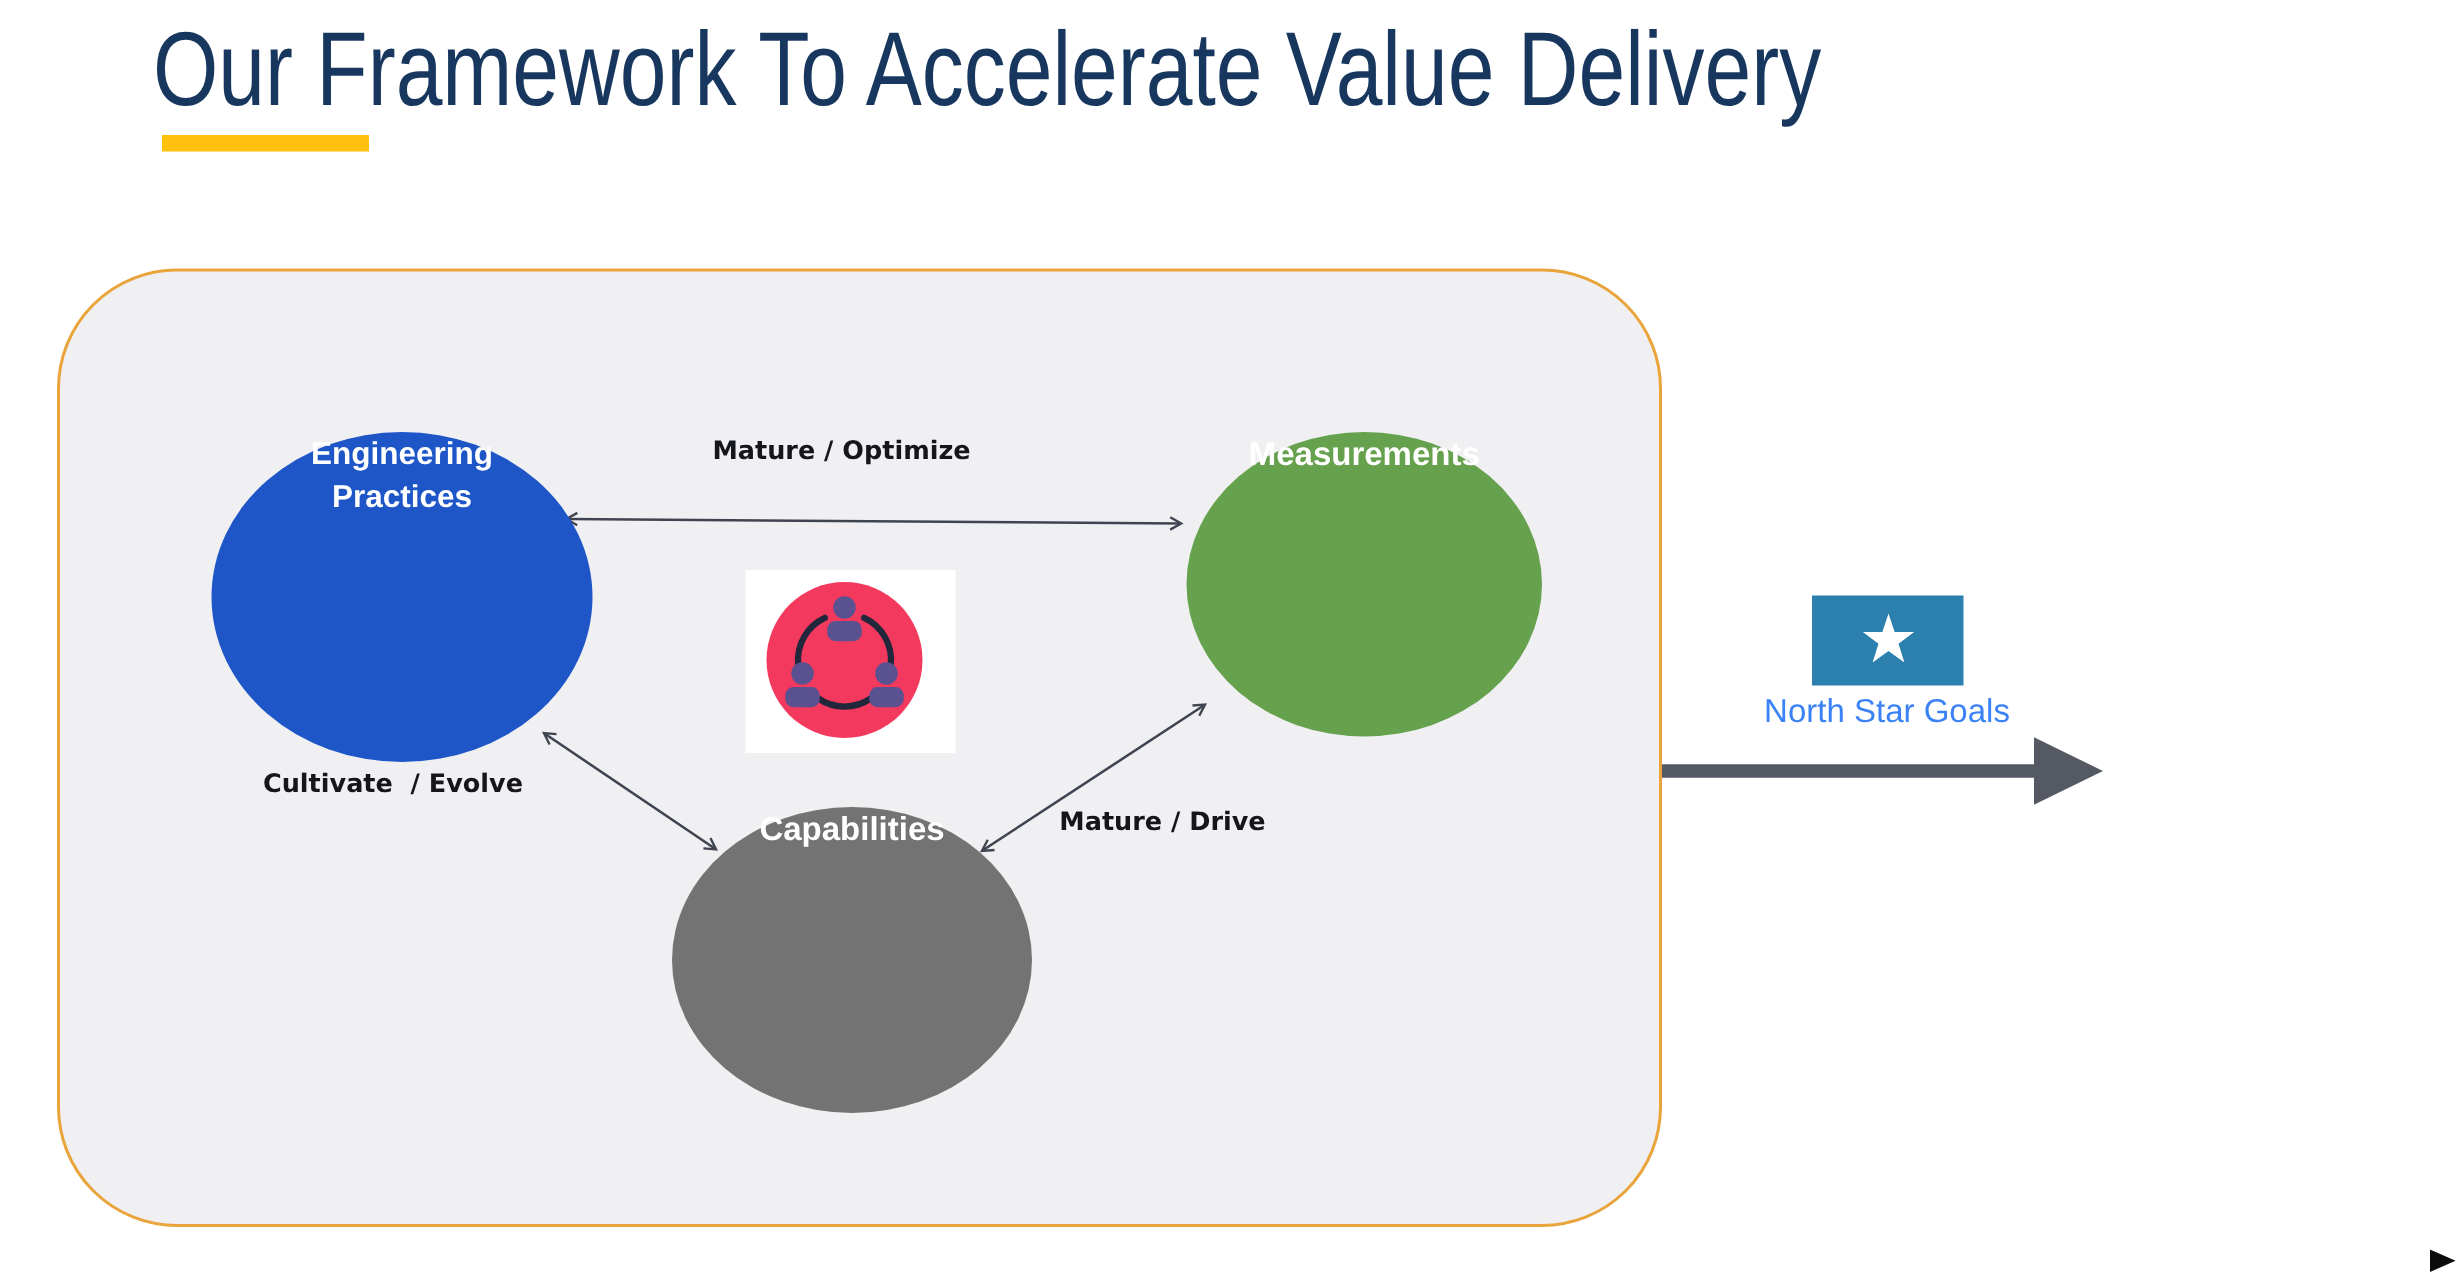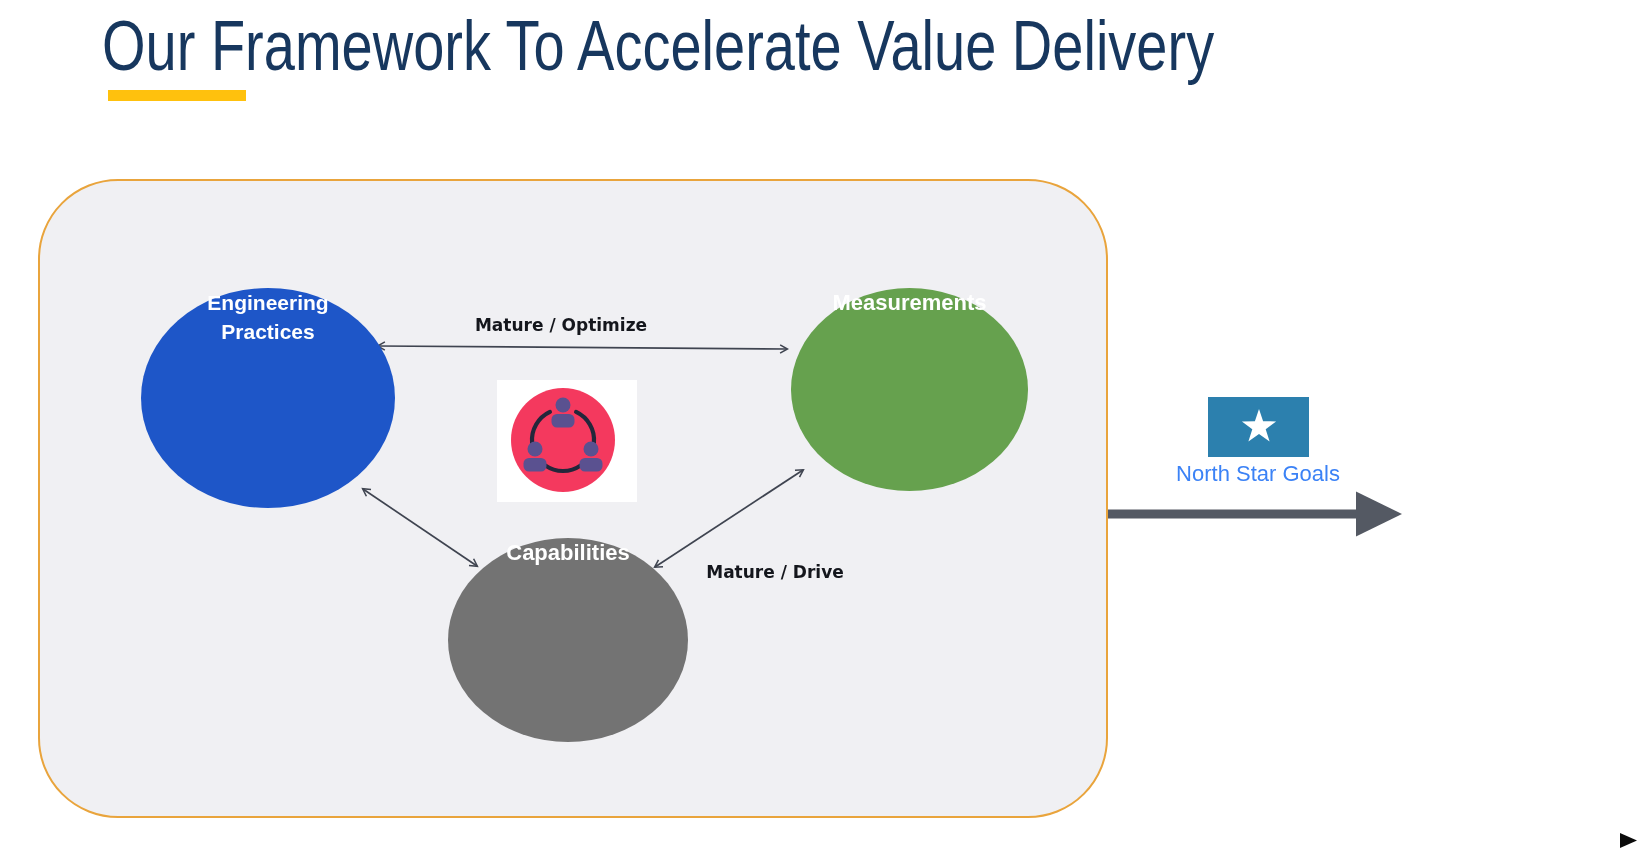--- a/index.html
+++ b/index.html
@@ -21,21 +21,21 @@
     position:absolute;border-radius:50%;display:flex;flex-direction:column;
     align-items:center;justify-content:flex-start;text-align:center;
     color:#FFFFFF;font-weight:bold;font-size:21px;line-height:1.4;
   }
   .node-engineering{left:141px;top:288px;width:254px;height:220px;background:#1E56C8;}
   .node-measurements{left:791px;top:288px;width:237px;height:203px;background:#66A14E;font-size:22px;}
   .node-capabilities{left:448px;top:538px;width:240px;height:204px;background:#737373;font-size:22px;}
   .node-customer{left:1403px;top:407px;width:233px;height:210px;background:#6E2145;}
   .edge-label{
     position:absolute;font-family:"DejaVu Sans",sans-serif;font-weight:bold;
-    font-size:17px;color:#14161C;text-align:center;white-space:pre;margin-top:24px;
+    font-size:17px;color:#14161C;text-align:center;white-space:pre;
   }
   .label-top{left:351px;top:291px;width:420px;}
   .label-left{left:122px;top:513px;width:280px;}
   .label-right{left:665px;top:538px;width:220px;}
   .icon-box{
     position:absolute;left:497px;top:380px;width:140px;height:122px;background:#FFFFFF;
     display:flex;align-items:center;justify-content:center;
   }
   .ns-box{
     position:absolute;left:1208px;top:397px;width:101px;height:60px;background:#2C80AE;
@@ -77,20 +77,21 @@
     <span>Practices</span>
   </div>
   <div class="node node-measurements">
     <span>Measurements</span>
   </div>
   <div class="node node-capabilities">
     <span>Capabilities</span>
   </div>
 
   <div class="edge-label label-top">Mature / Optimize</div>
+  <div class="edge-label label-left">Cultivate  / Evolve</div>
   <div class="edge-label label-right">Mature / Drive</div>
 
   <div class="icon-box">
     <svg width="140" height="122" viewBox="0 0 140 122">
       <circle cx="66" cy="60" r="52" fill="#F4395E"></circle>
       <path d="M79.1,31.9 A31,31 0 0 1 96.9,62.7" fill="none" stroke="#23273B" stroke-width="4.2" stroke-linecap="round"></path>
       <path d="M83.8,85.4 A31,31 0 0 1 48.2,85.4" fill="none" stroke="#23273B" stroke-width="4.2" stroke-linecap="round"></path>
       <path d="M35.1,62.7 A31,31 0 0 1 52.9,31.9" fill="none" stroke="#23273B" stroke-width="4.2" stroke-linecap="round"></path>
       <g>
         <circle cx="66" cy="25" r="7.5" fill="#5A5190"></circle>

